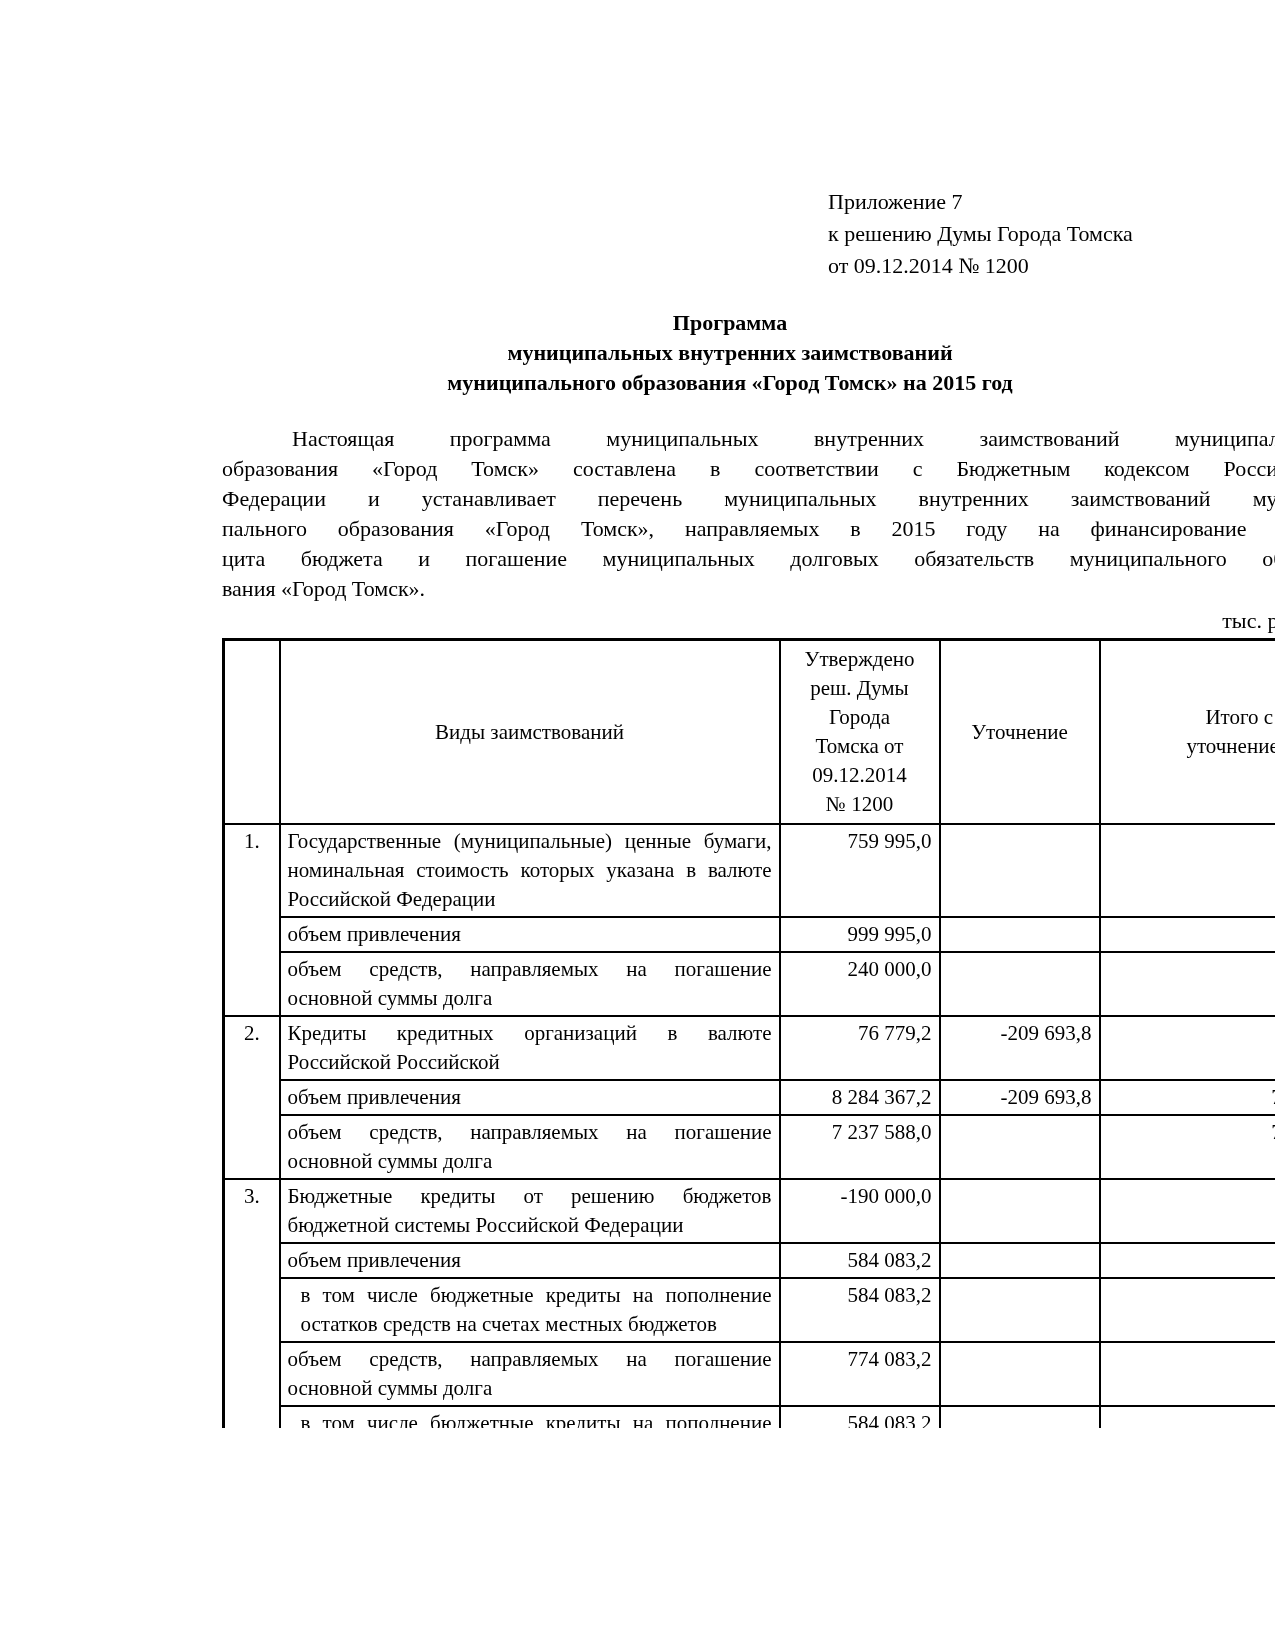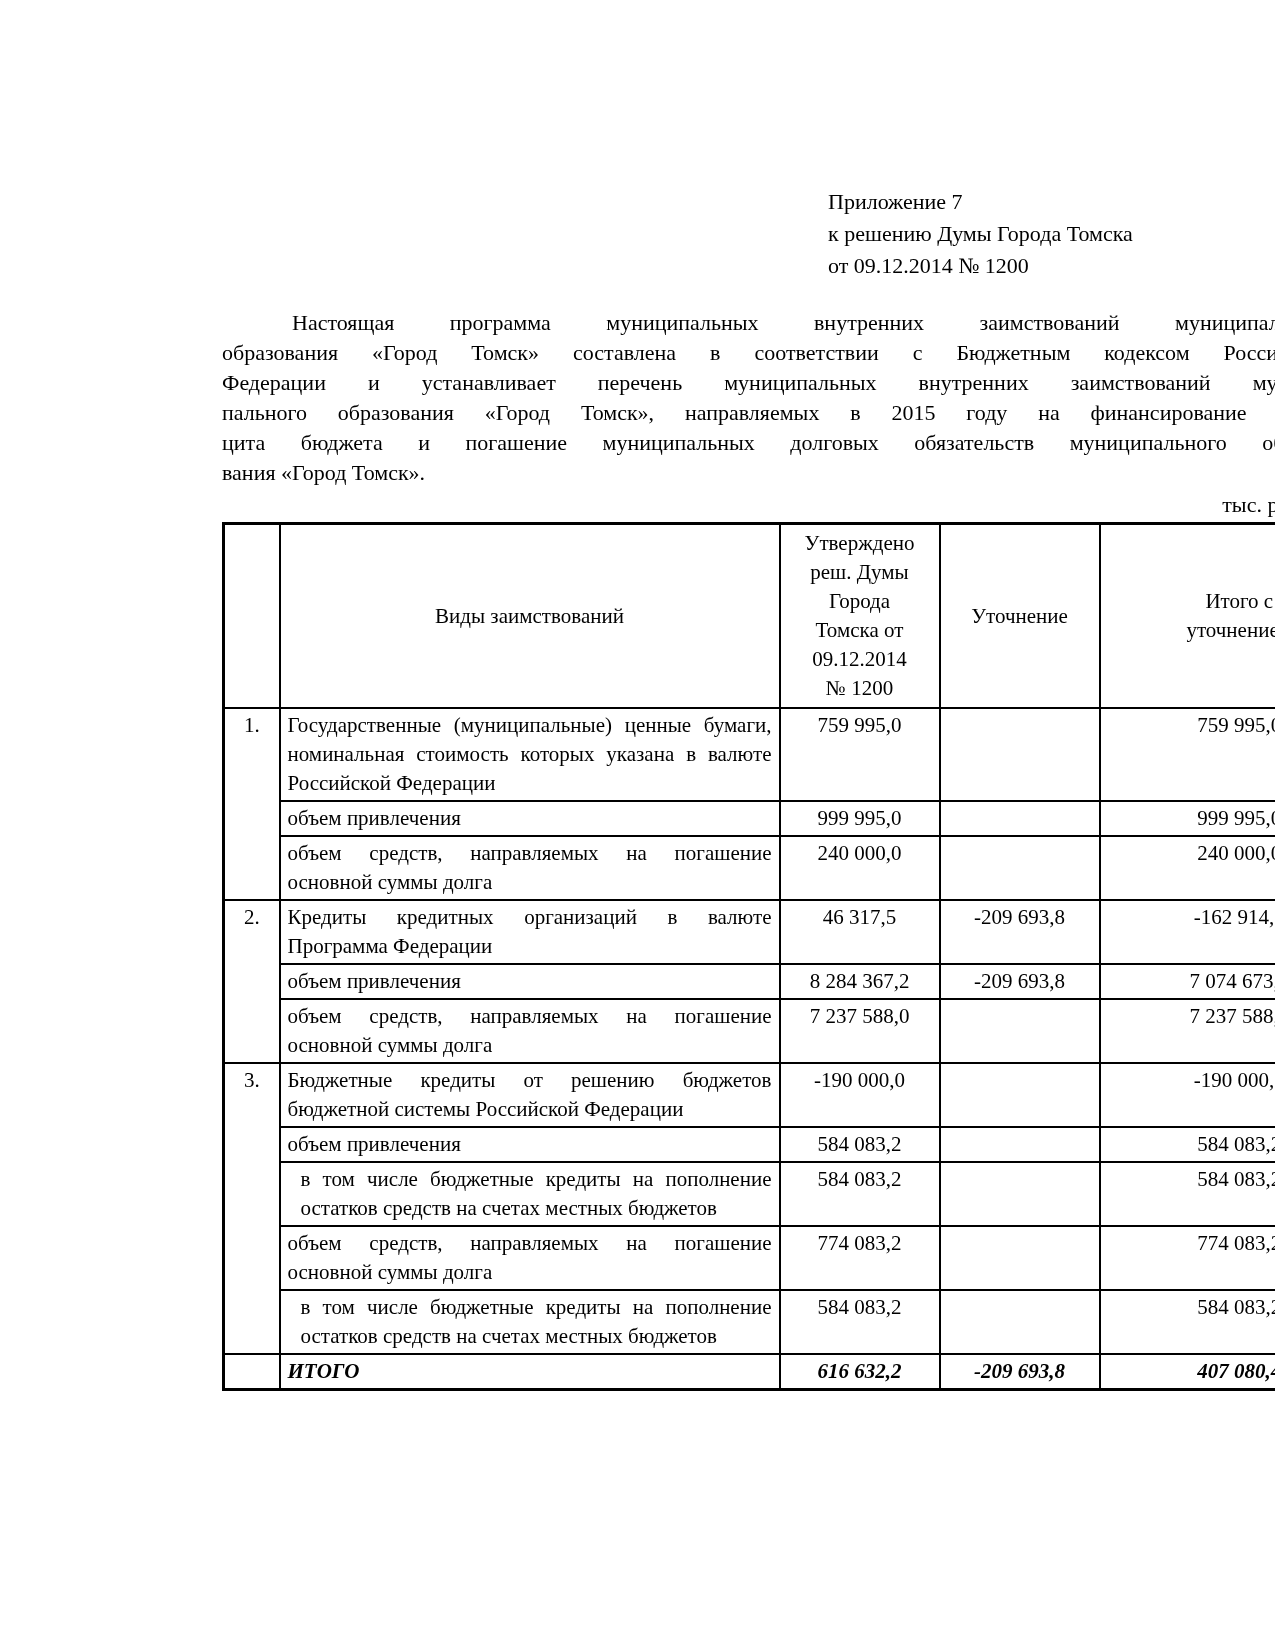--- a/index.html
+++ b/index.html
@@ -75,34 +75,37 @@
   table.borrowings th {
     font-weight: normal;
     text-align: center;
     vertical-align: middle;
     padding: 4px 4px;
   }
   th.pre { white-space: pre-line; }
   td.num { text-align: center; }
   td.label { text-align: justify; }
   td.label.indent { padding-left: 20px; }
-  td.val { text-align: center; }
+  td.val { text-align: right; }
   tr.total-row td { font-weight: bold; font-style: italic; }
   tr.total-row td.label { text-align: left; }
 </style>
 </head>
 <body>
 
 <div class="sheet">
   <div class="content">
 
     <div class="doc-header">Приложение 7
 к решению Думы Города Томска
 от 09.12.2014 № 1200</div>
 
+    <div class="title">Программа
+муниципальных внутренних заимствований
+муниципального образования «Город Томск» на 2015 год</div>
 
     <div class="para">
       <div class="line first">Настоящая программа муниципальных внутренних заимствований муниципального</div>
       <div class="line">образования «Город Томск» составлена в соответствии с Бюджетным кодексом Российской</div>
       <div class="line">Федерации и устанавливает перечень муниципальных внутренних заимствований муници-</div>
       <div class="line">пального образования «Город Томск», направляемых в 2015 году на финансирование дефи-</div>
       <div class="line">цита бюджета и погашение муниципальных долговых обязательств муниципального образо-</div>
       <div class="line last">вания «Город Томск».</div>
     </div>
 
@@ -146,22 +149,22 @@
           <td class="val">999 995,0</td>
         </tr>
         <tr>
           <td class="label">объем средств, направляемых на погашение основной суммы долга</td>
           <td class="val">240 000,0</td>
           <td class="val"></td>
           <td class="val">240 000,0</td>
         </tr>
         <tr>
           <td class="num" rowspan="3">2.</td>
-          <td class="label">Кредиты кредитных организаций в валюте Программа Федерации</td>
-          <td class="val">46 317,5</td>
+          <td class="label">Кредиты кредитных организаций в валюте Российской Российской</td>
+          <td class="val">76 779,2</td>
           <td class="val">-209 693,8</td>
           <td class="val">-162 914,6</td>
         </tr>
         <tr>
           <td class="label">объем привлечения</td>
           <td class="val">8 284 367,2</td>
           <td class="val">-209 693,8</td>
           <td class="val">7 074 673,4</td>
         </tr>
         <tr>

